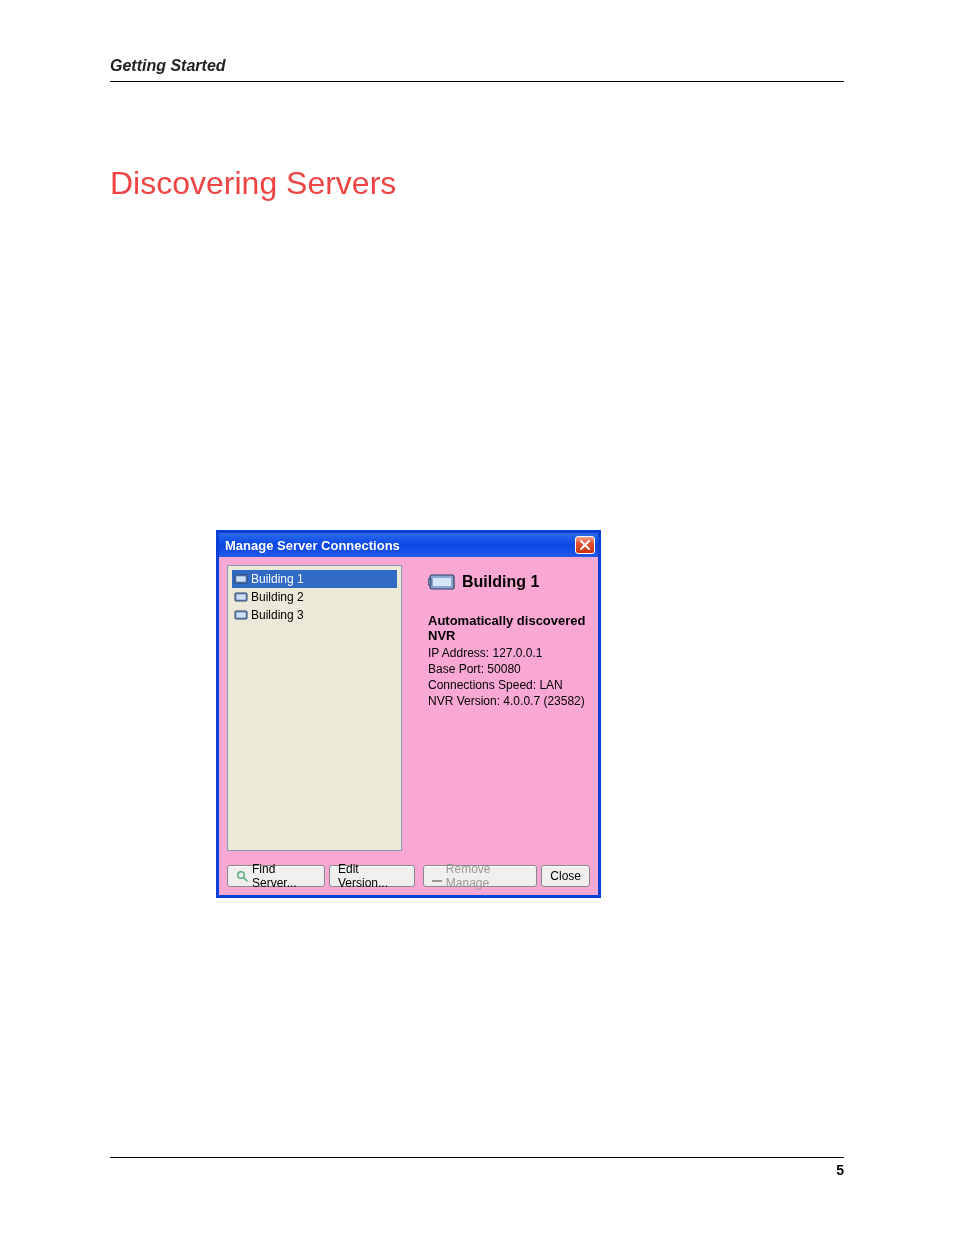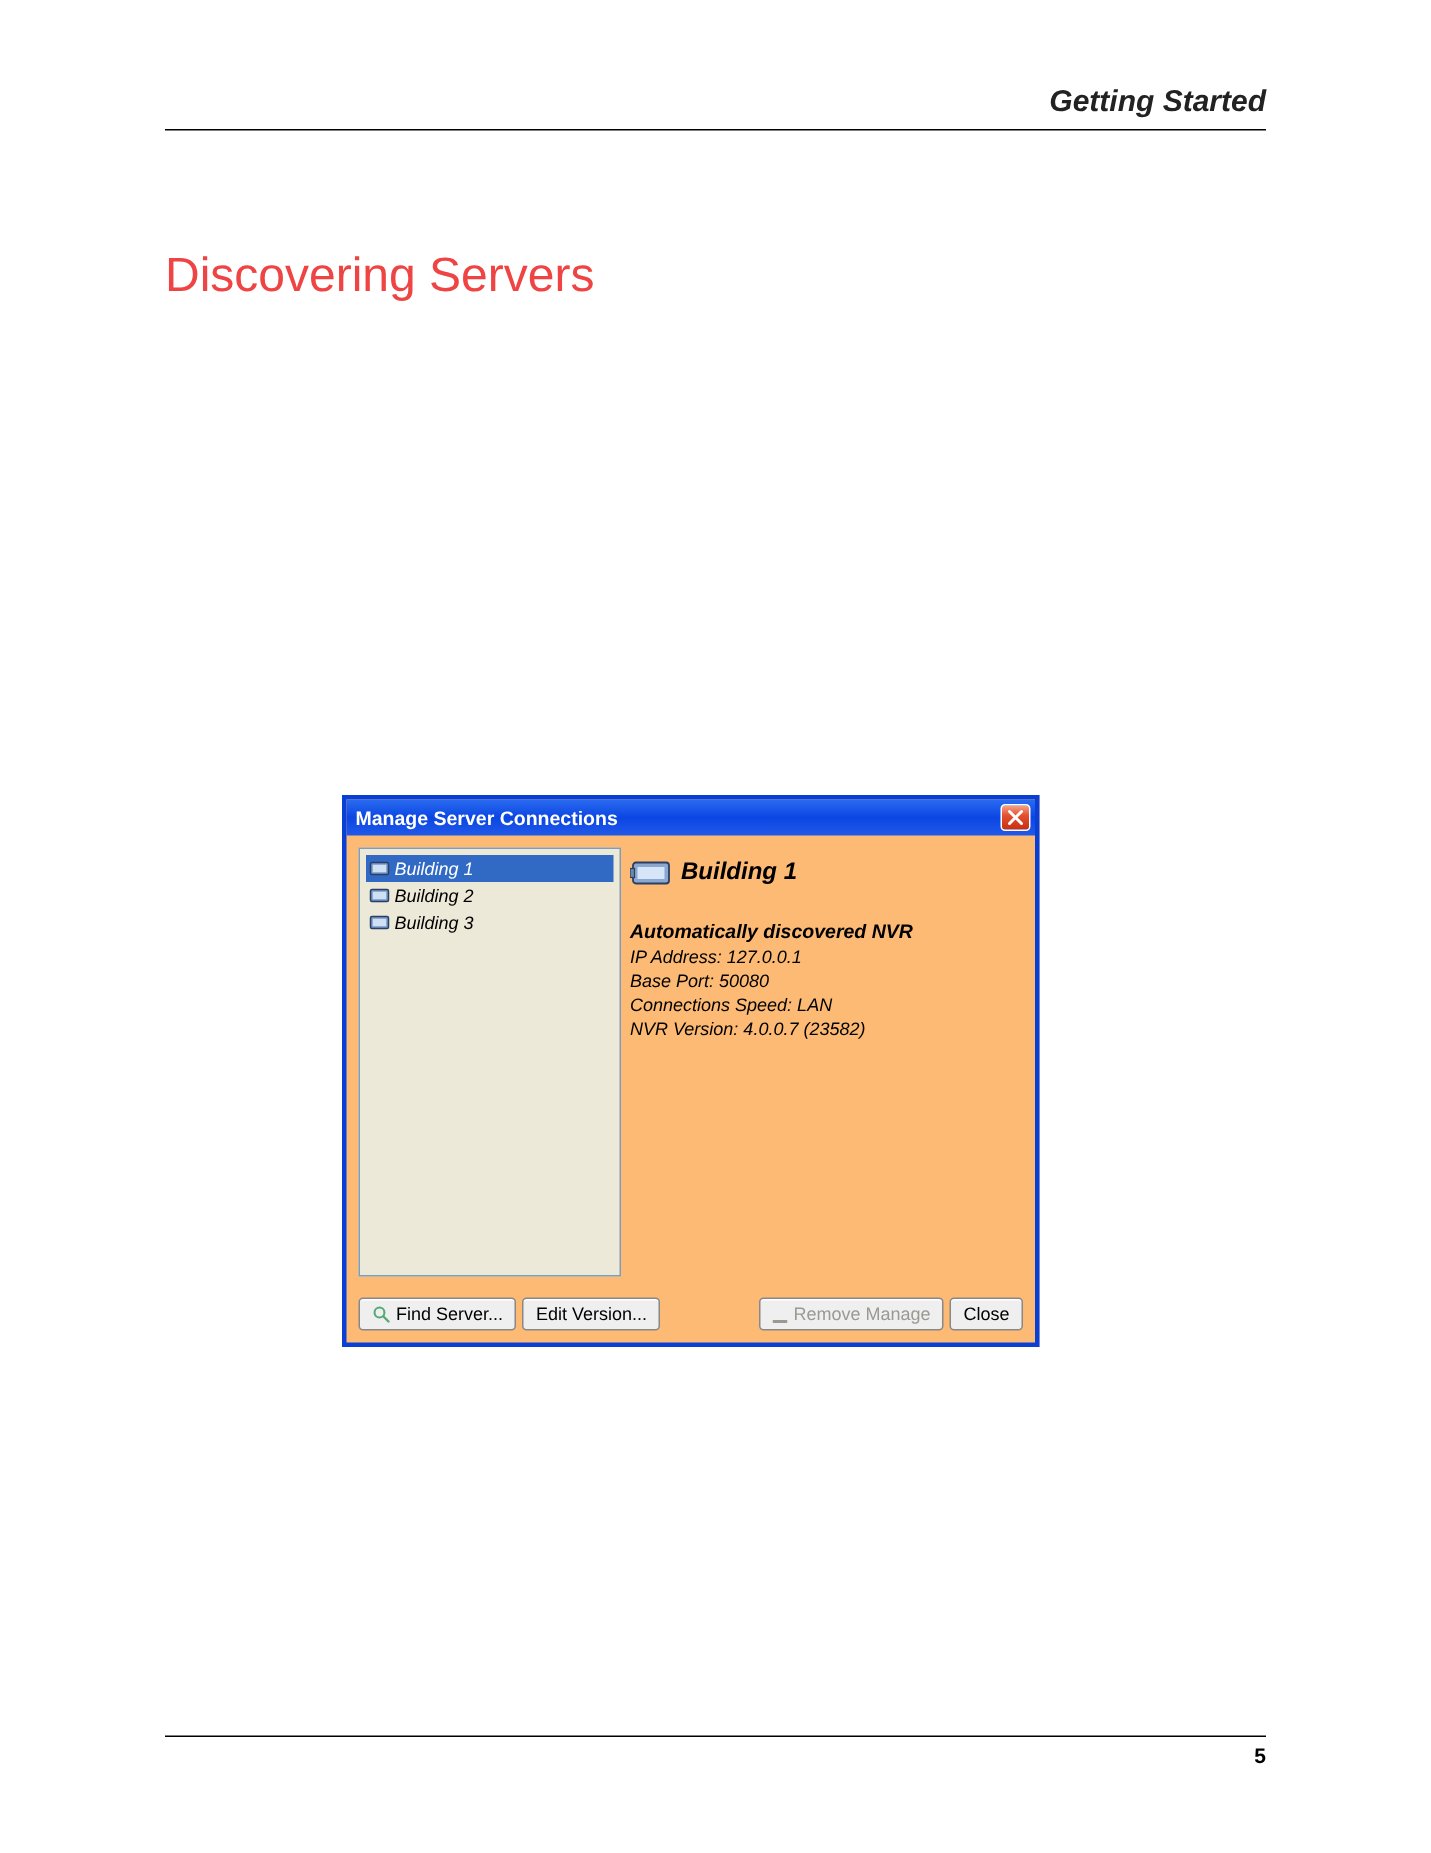--- a/index.html
+++ b/index.html
@@ -18,48 +18,47 @@
     width: 100%;
     height: 100%;
   }
   .header-region {
     position: absolute;
     left: 110px;
     right: 110px;
     top: 57px;
   }
   .header-text {
-    text-align: right;
     font-style: italic;
     font-weight: bold;
-    font-size: 20px;
+    font-size: 16px;
     color: #222;
     padding-bottom: 4px;
   }
   .header-rule {
     border: none;
     border-top: 1.5px solid #000;
     margin: 2px 0 0 0;
   }
   .section-title {
     position: absolute;
     left: 110px;
     top: 165px;
     font-size: 32px;
     font-weight: 400;
     color: #ef4444;
     font-family: Arial, Helvetica, sans-serif;
   }
   .dialog {
     position: absolute;
-    left: 228px;
+    left: 216px;
     top: 530px;
-    width: 465px;
+    width: 385px;
     border: 3px solid #0a3fd6;
-    background: #fdba74;
+    background: #f9a8d4;
     font-size: 13px;
   }
   .titlebar {
     height: 24px;
     background: linear-gradient(to bottom, #2b6bef 0%, #0b46e4 50%, #2159e8 100%);
     display: flex;
     align-items: center;
     justify-content: space-between;
     padding: 0 3px 0 6px;
   }
@@ -78,22 +77,21 @@
     align-items: center;
     justify-content: center;
     color: #fff;
     font-weight: bold;
     cursor: pointer;
   }
   .close-btn svg { display:block; }
   .dialog-body {
     display: flex;
     padding: 8px;
-    gap: 4px;
-    font-style: italic;
+    gap: 24px;
   }
   .server-list {
     width: 175px;
     height: 286px;
     background: #ece9d8;
     border: 1px solid #7f9db9;
     padding: 4px 4px;
     overflow: auto;
   }
   .list-item {

